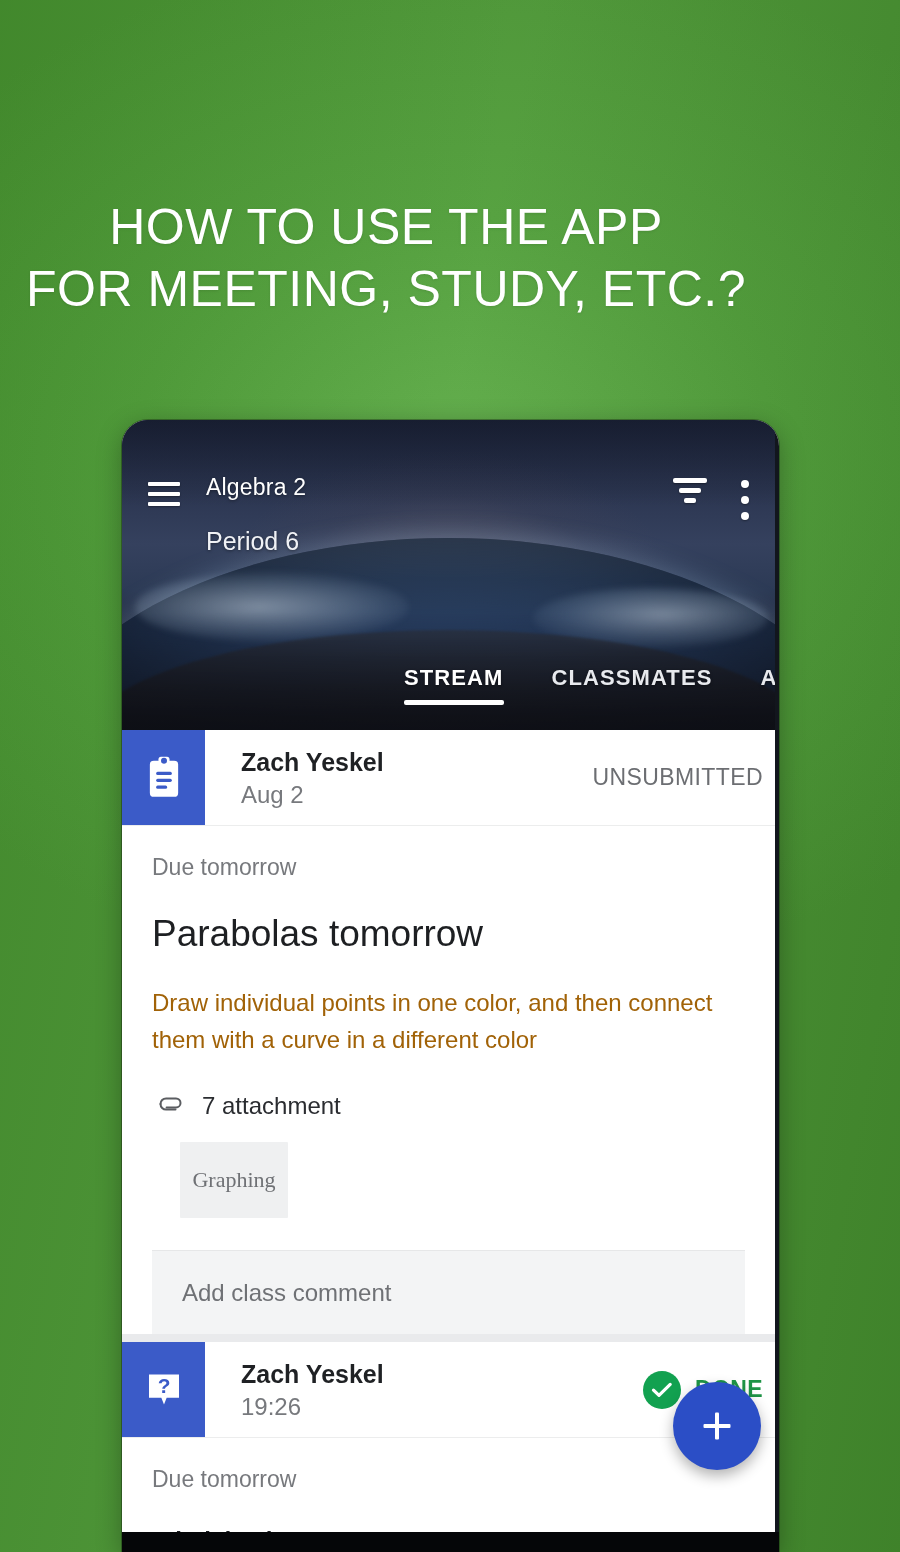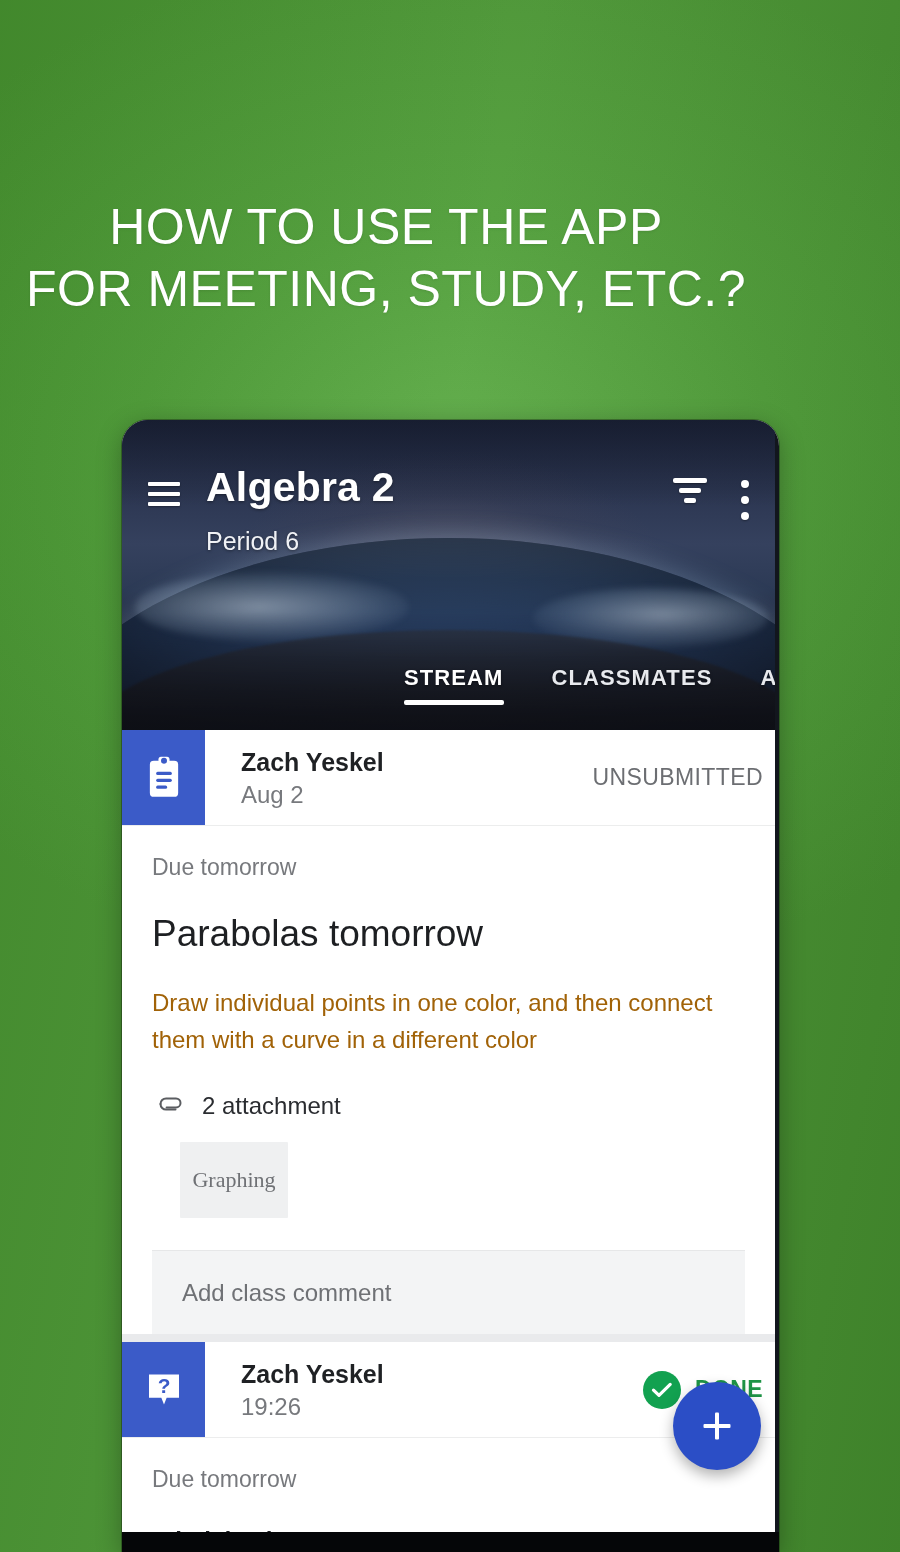--- a/index.html
+++ b/index.html
@@ -148,21 +148,21 @@
   }
   .hamburger { width: 32px; margin-top: 14px; cursor: pointer; }
   .hamburger span {
     display: block; height: 4px; background: #fff; border-radius: 1px; margin-bottom: 6px;
     box-shadow: 0 1px 2px rgba(0,0,0,0.35);
   }
   .hamburger span:last-child { margin-bottom: 0; }
 
   .titles { margin-left: 26px; flex: 1; }
   .class-title {
-    color: #fff; font-size: 41px; font-weight: 700; letter-spacing: 0.2px; line-height: 38px;
+    color: #fff; font-size: 23px; font-weight: 400; letter-spacing: 0.2px; line-height: 38px;
     text-shadow: 0 1px 3px rgba(0,0,0,0.4);
   }
   .class-sub {
     color: #f0f2f6; font-size: 25px; font-weight: 400; line-height: 34px; margin-top: 18px;
     text-shadow: 0 1px 3px rgba(0,0,0,0.4);
   }
 
   .bar-actions { display: flex; align-items: flex-start; gap: 34px; margin-top: 10px; }
   .filter-icon { width: 34px; cursor: pointer; }
   .filter-icon i {
@@ -420,21 +420,21 @@
           <div class="work-title">Parabolas tomorrow</div>
           <div class="work-desc">Draw individual points in one color, and then connect them with a curve in a different color</div>
 
           <div class="attach-row">
             <span>
               <svg width="30" height="22" viewBox="0 0 30 22" aria-hidden="true">
                 <path d="M6.5 11 C6.5 7.9 9 5.4 12.1 5.4 L22 5.4 C24.5 5.4 26.5 7.4 26.5 9.9 C26.5 12.4 24.5 14.4 22 14.4 L12.6 14.4" fill="none" stroke="#5b5d61" stroke-width="2" stroke-linecap="round"></path>
                 <path d="M6.5 11 C6.5 14.1 9 16.6 12.1 16.6 L21.5 16.6" fill="none" stroke="#5b5d61" stroke-width="2" stroke-linecap="round"></path>
               </svg>
             </span>
-            <span class="attach-label">2 attachment</span>
+            <span class="attach-label">7 attachment</span>
           </div>
 
           <div class="attach-chip">
             <span>Graphing</span>
           </div>
 
           <div class="comment-bar">
             <span>Add class comment</span>
           </div>
         </div>

